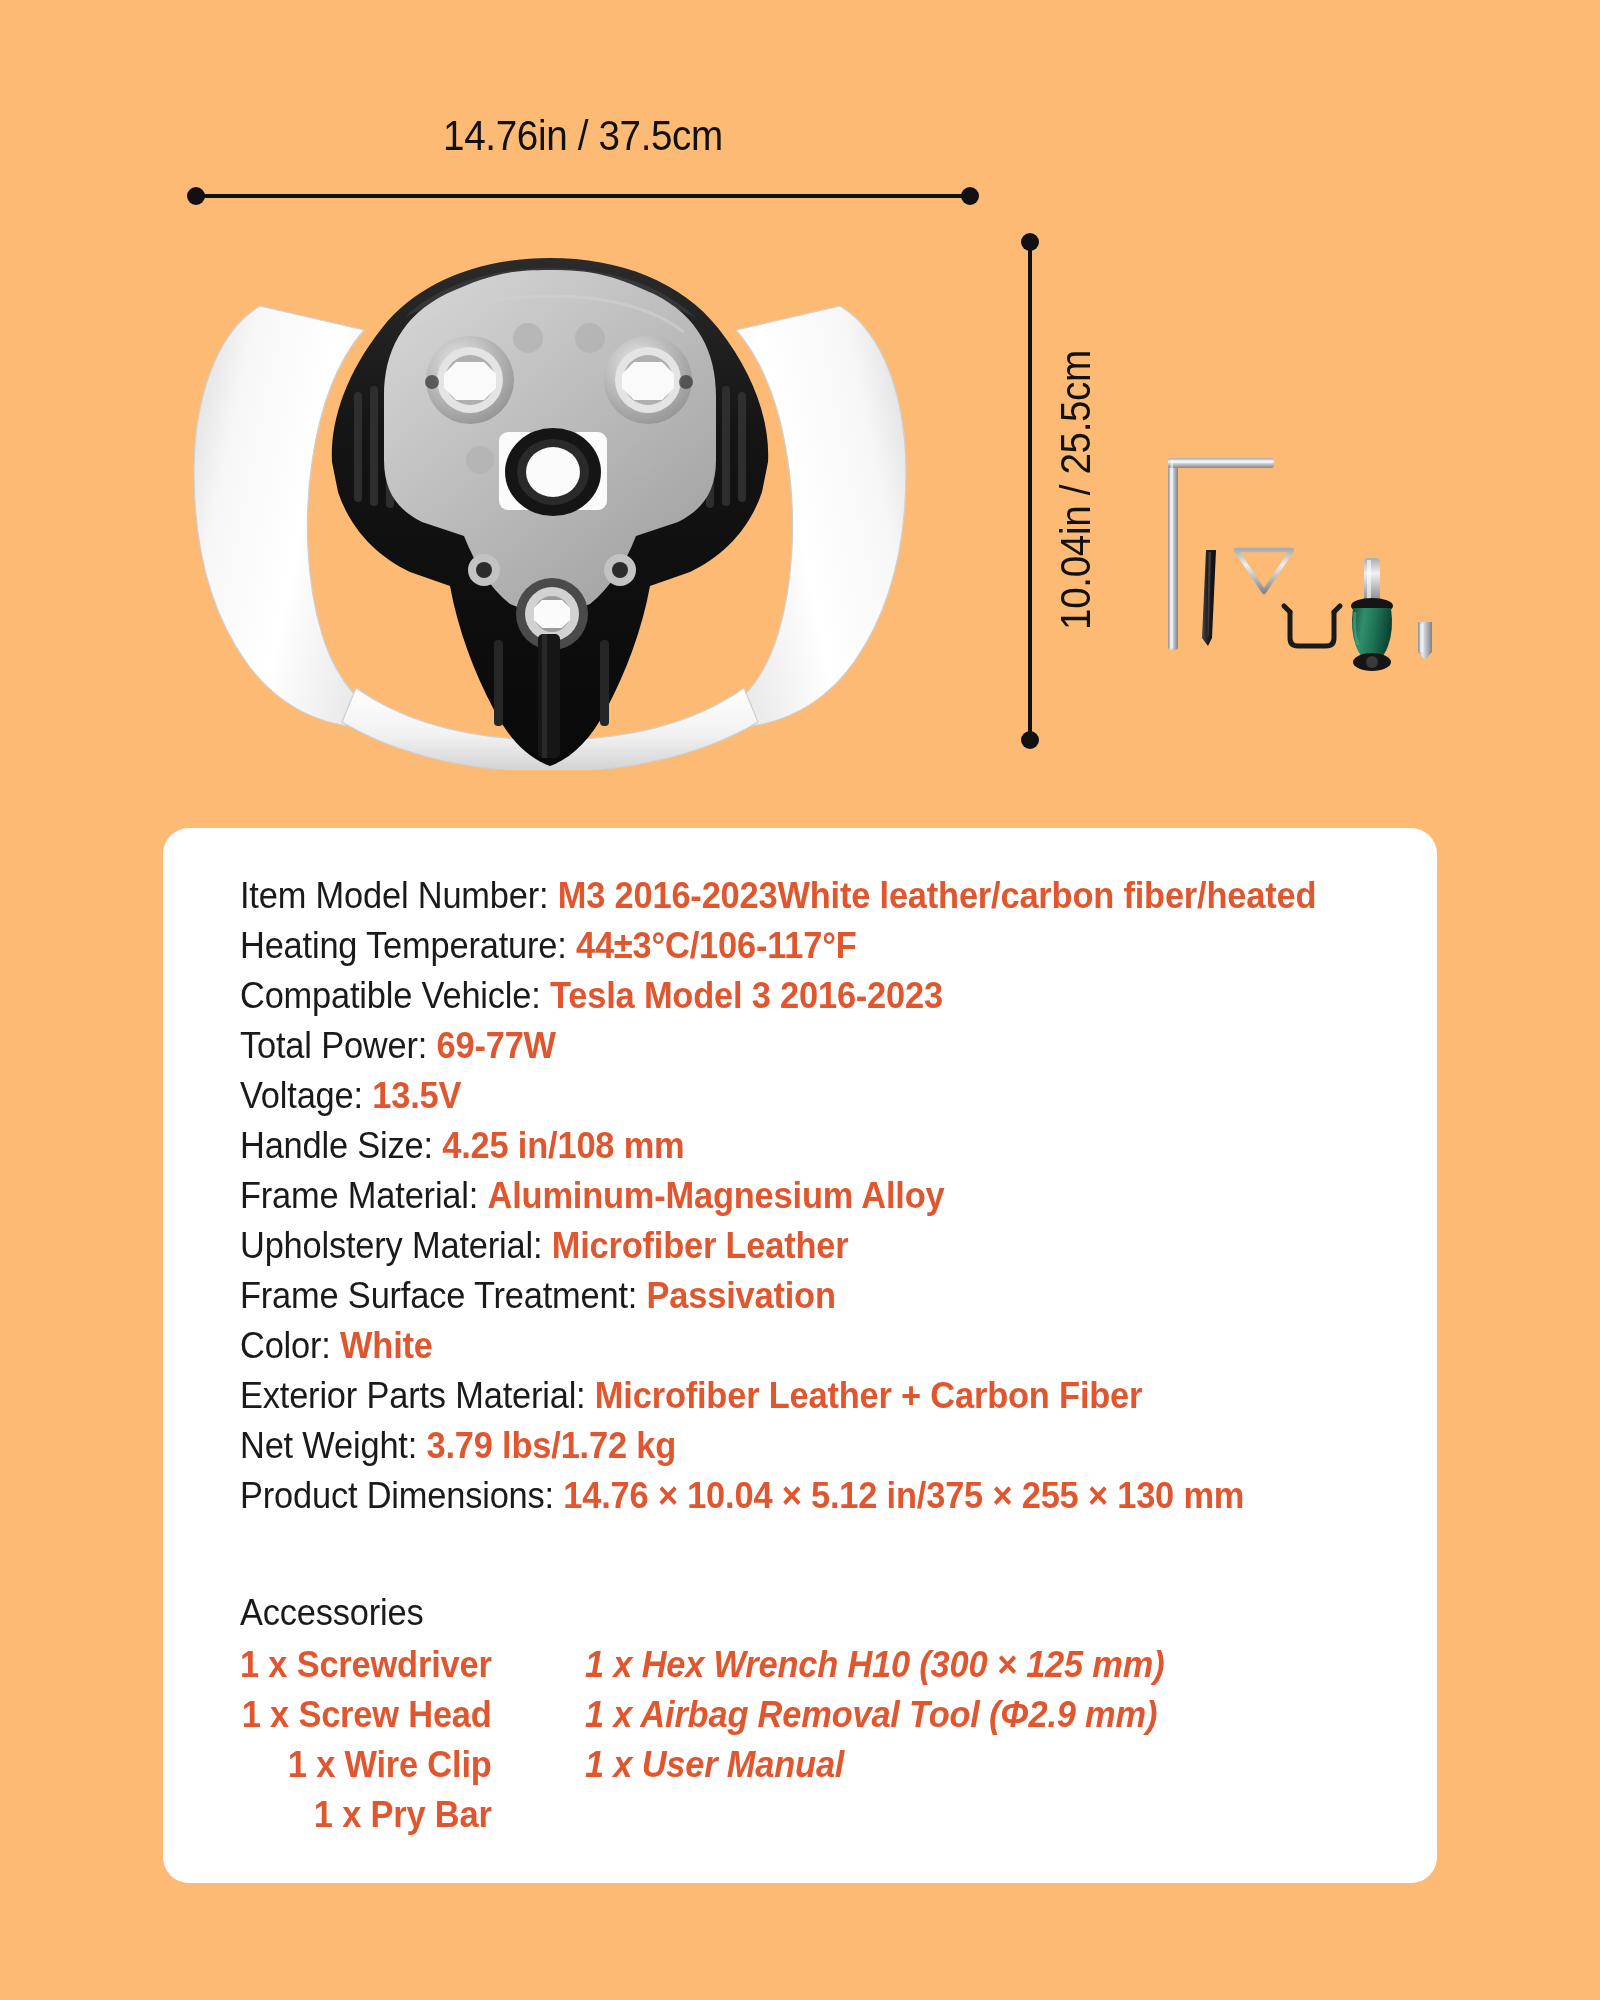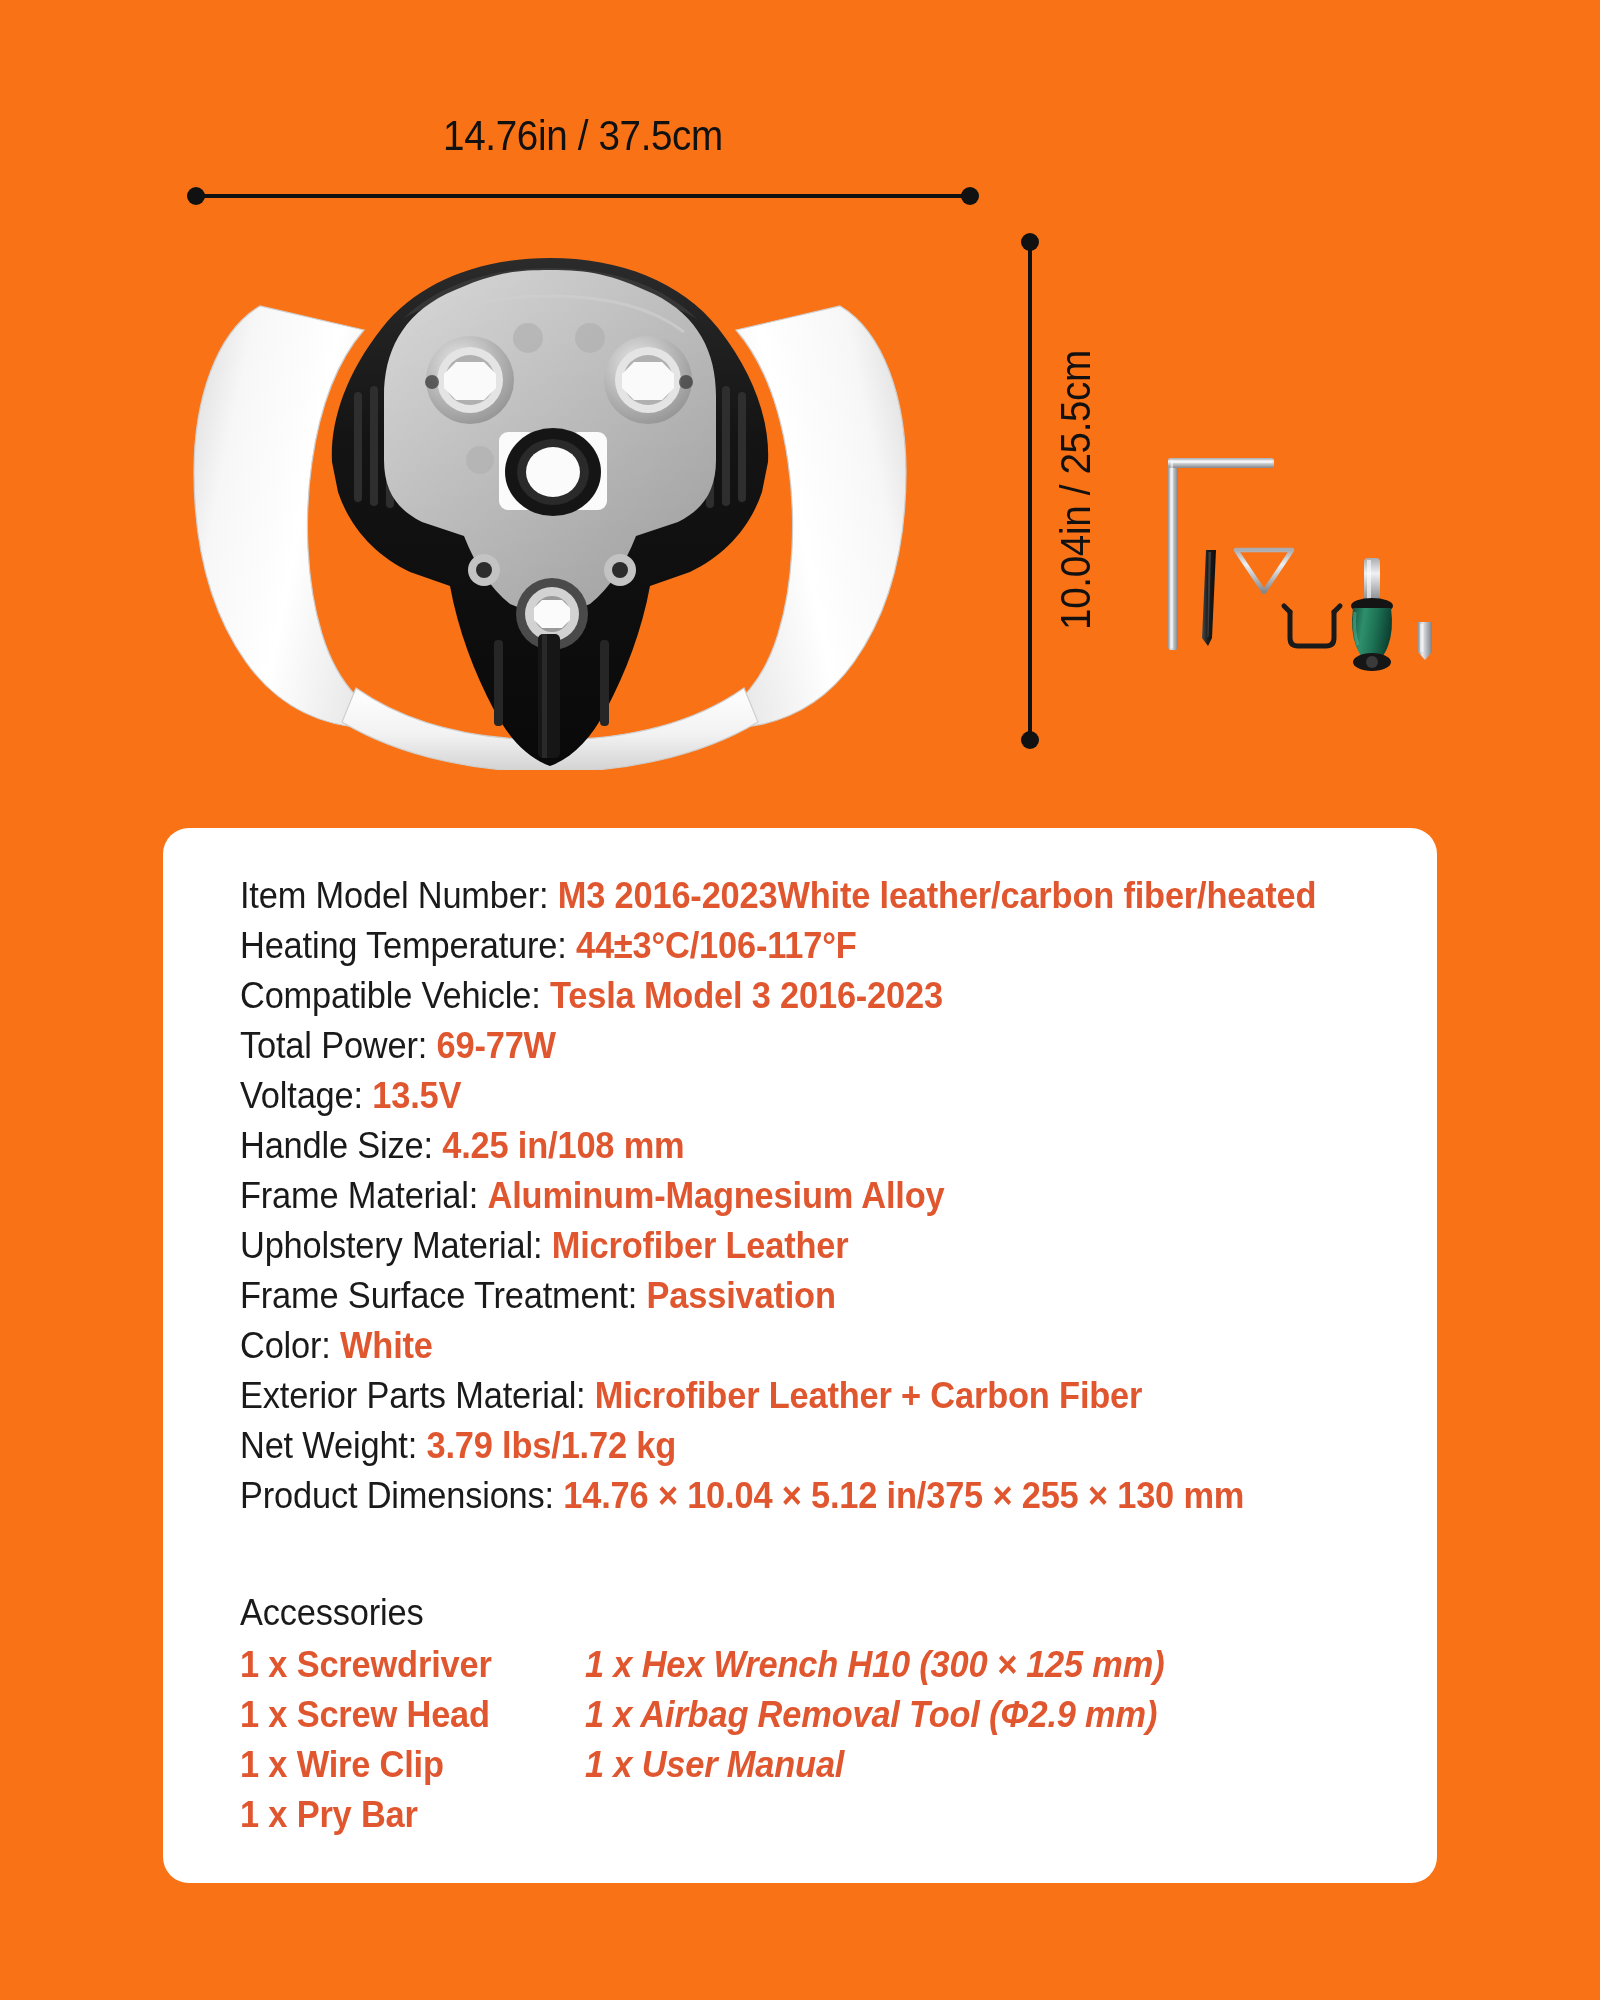--- a/index.html
+++ b/index.html
@@ -2,21 +2,21 @@
 <html><head>
 <meta charset="utf-8">
 <style>
   * { margin:0; padding:0; box-sizing:border-box; }
   html, body {
     width:1600px; height:2000px;
     background:#f5f5f5;
     font-family:"Liberation Sans", sans-serif;
     overflow:hidden;
   }
-  #page { position:relative; width:1600px; height:2000px; background:#f97316; }
+  #page { position:relative; width:1600px; height:2000px; background:#fdba74; }
 
   
   .dim-label-h {
     position:absolute; left:196px; top:112px; width:774px;
     text-align:center;
     font-size:42px; font-weight:500; color:#111;
     letter-spacing:-0.4px;
     transform:scaleX(0.92); transform-origin:center center;
     white-space:nowrap;
   }
@@ -76,21 +76,21 @@
   .acc-title {
     position:absolute; left:77px; top:760px;
     font-size:37px; line-height:50px; color:#1a1a1a; font-weight:400;
     letter-spacing:-0.2px;
     transform:scaleX(0.93); transform-origin:left center;
   }
   .acc-cols { position:absolute; left:77px; top:812px; width:1120px; }
   .acc-col {
     position:absolute; top:0;
   }
-  .acc-col.left  { left:0px; }
+  .acc-col.left  { left:0px;text-align:right; }
   .acc-col.right { left:345px;font-style:italic; }
   .acc-item {
     font-size:37px; line-height:50px; font-weight:700; color:#e0562f;
     white-space:nowrap; letter-spacing:-0.2px;
     transform:scaleX(0.93); transform-origin:left center;
   }
 </style>
 </head>
 <body>
 

